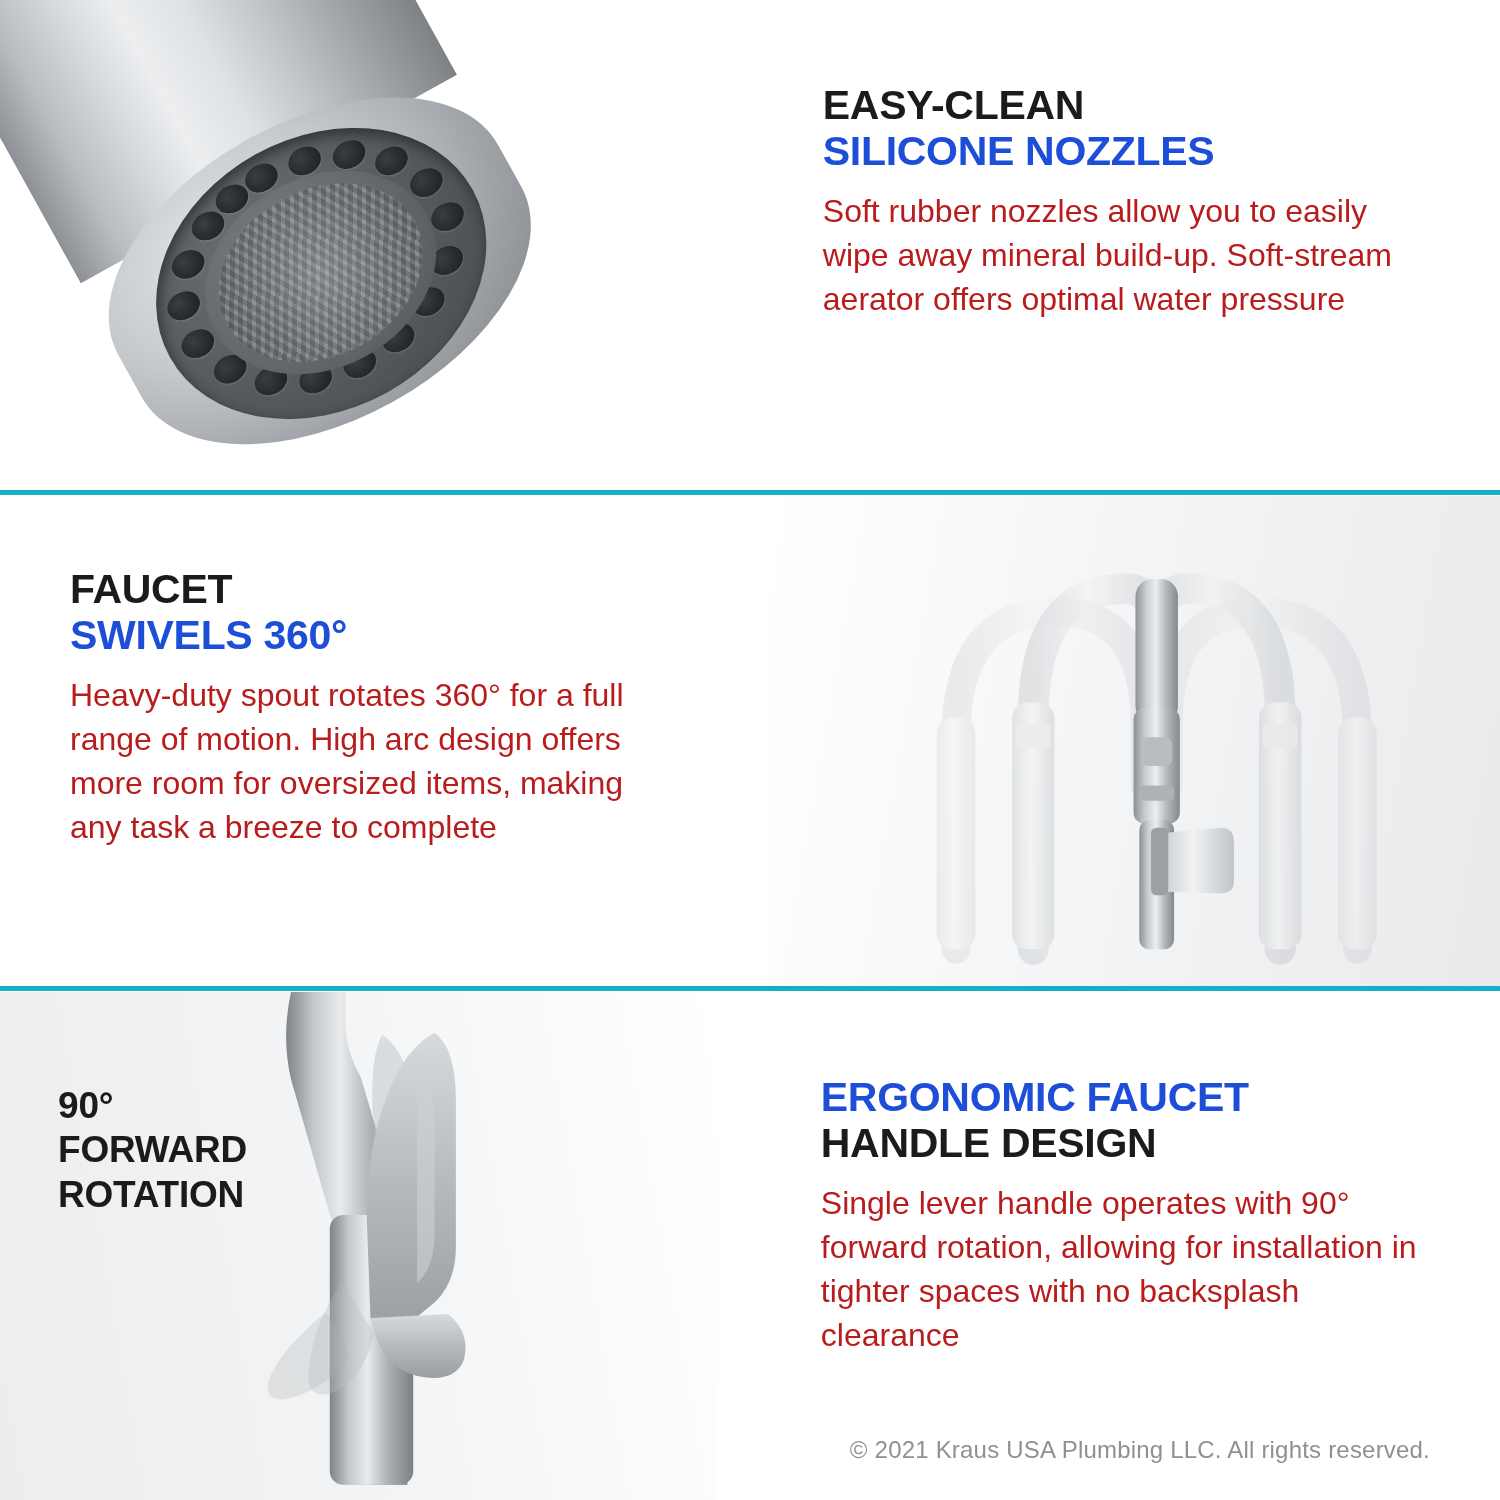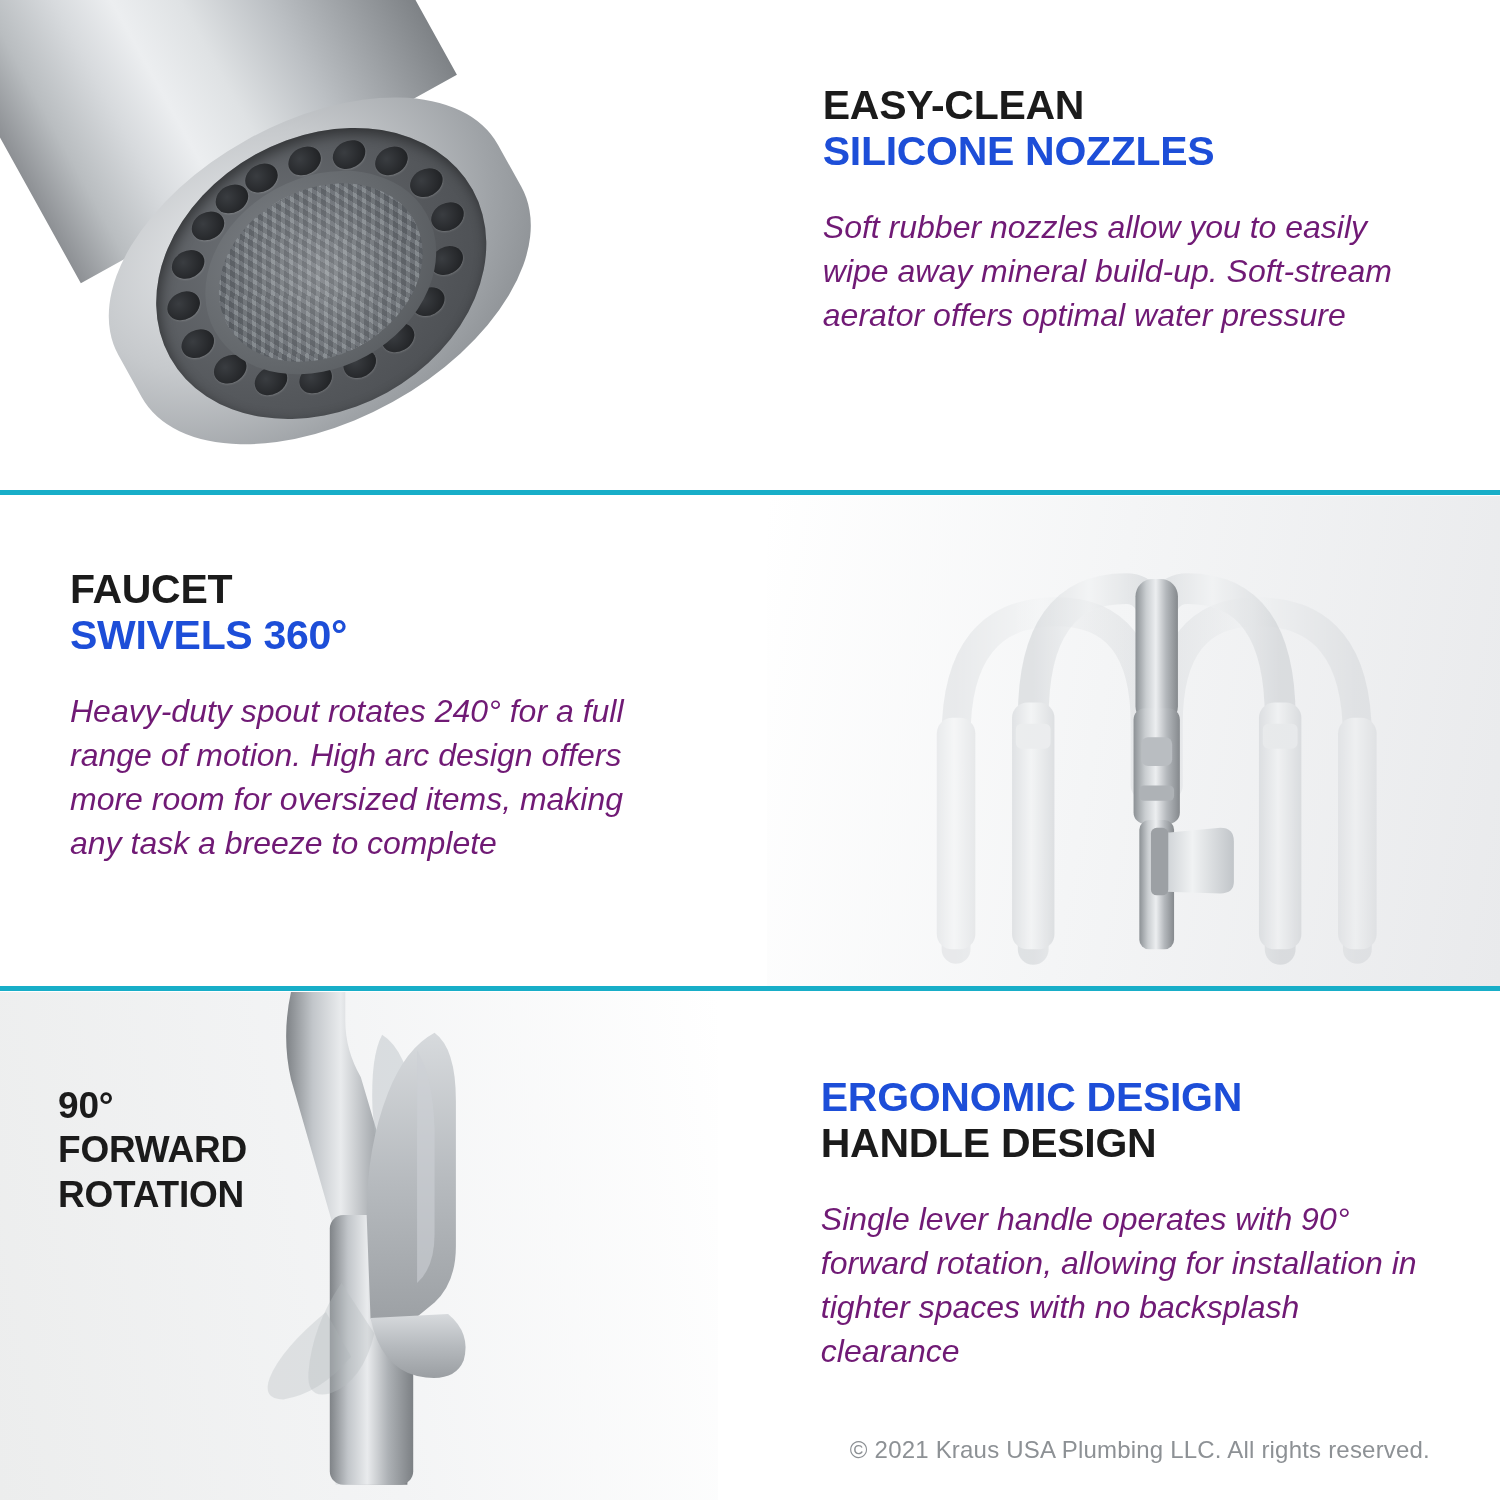--- a/index.html
+++ b/index.html
@@ -54,24 +54,23 @@
     font-weight: bold;
     line-height: 1.13;
     letter-spacing: -0.3px;
     margin: 0;
   }
   .headline.dark { color: #1b1b1b; }
   .headline.accent { color: #1d4ed8; }
   .body {
     font-size: 32px;
     line-height: 1.38;
-    color: #701a75;
-    margin: 30px 0 0 0;
+    color: #b91c1c;
+    margin: 14px 0 0 0;
     max-width: 600px;
-    font-style: italic;
   }
 
   #block-1 { top: 82px; left: 60px; width: 620px; }
   #block-2 { top: 70px; left: 62px; width: 620px; }
   #block-3 { top: 82px; left: 58px; width: 660px; }
 
   
   #label-90 {
     position: absolute;
     top: 92px; left: 58px;
@@ -219,21 +218,21 @@
   </div>
 
   <div class="divider" id="divider-1"></div>
 
   <div class="row" id="row-2">
 
     <div class="cell text-left">
       <div class="textblock" id="block-2">
         <div class="headline dark">FAUCET</div>
         <div class="headline accent">SWIVELS 360°</div>
-        <p class="body">Heavy-duty spout rotates 240° for a full range of motion. High arc design offers more room for oversized items, making any task a breeze to complete</p>
+        <p class="body">Heavy-duty spout rotates 360° for a full range of motion. High arc design offers more room for oversized items, making any task a breeze to complete</p>
       </div>
     </div>
 
     <div class="cell media-right">
       <div class="photo grad-right">
         <svg id="swivel" viewBox="0 0 760 490" preserveAspectRatio="xMidYMid meet">
           <defs>
             <linearGradient id="steel" x1="0" y1="0" x2="1" y2="0">
               <stop offset="0%" stop-color="#8c9195"></stop>
               <stop offset="25%" stop-color="#c9cdd0"></stop>
@@ -330,21 +329,21 @@
       </div>
       <div id="label-90">
         <div>90°</div>
         <div>FORWARD</div>
         <div>ROTATION</div>
       </div>
     </div>
 
     <div class="cell text">
       <div class="textblock" id="block-3">
-        <div class="headline accent">ERGONOMIC DESIGN</div>
+        <div class="headline accent">ERGONOMIC FAUCET</div>
         <div class="headline dark">HANDLE DESIGN</div>
         <p class="body">Single lever handle operates with 90° forward rotation, allowing for installation in tighter spaces with no backsplash clearance</p>
       </div>
     </div>
   </div>
 
   <div id="footer">© 2021 Kraus USA Plumbing LLC. All rights reserved.</div>
 
 </div>
 

